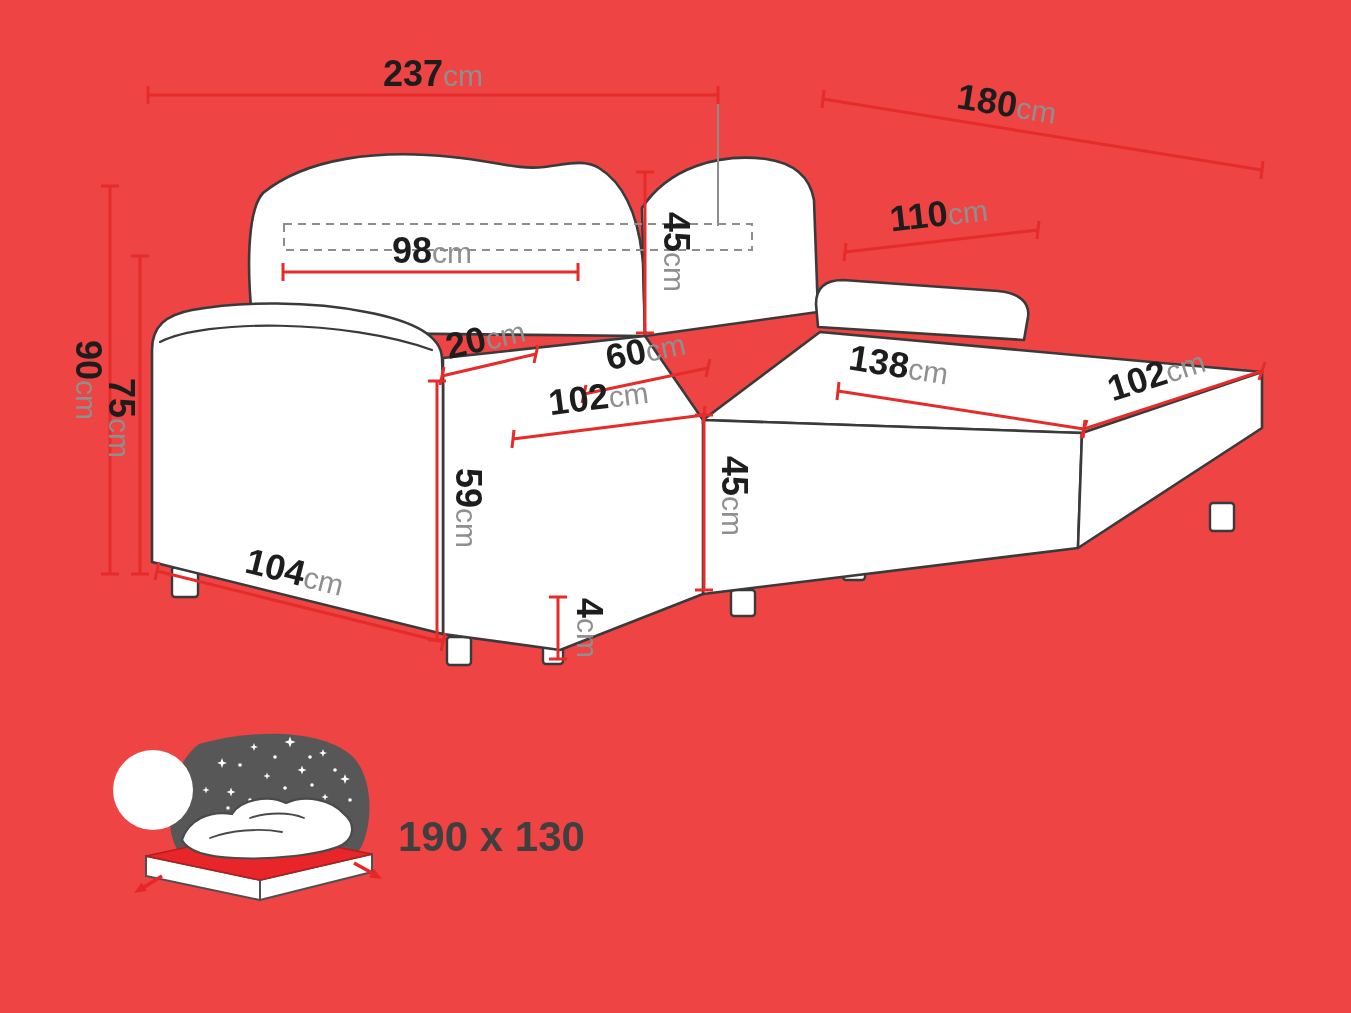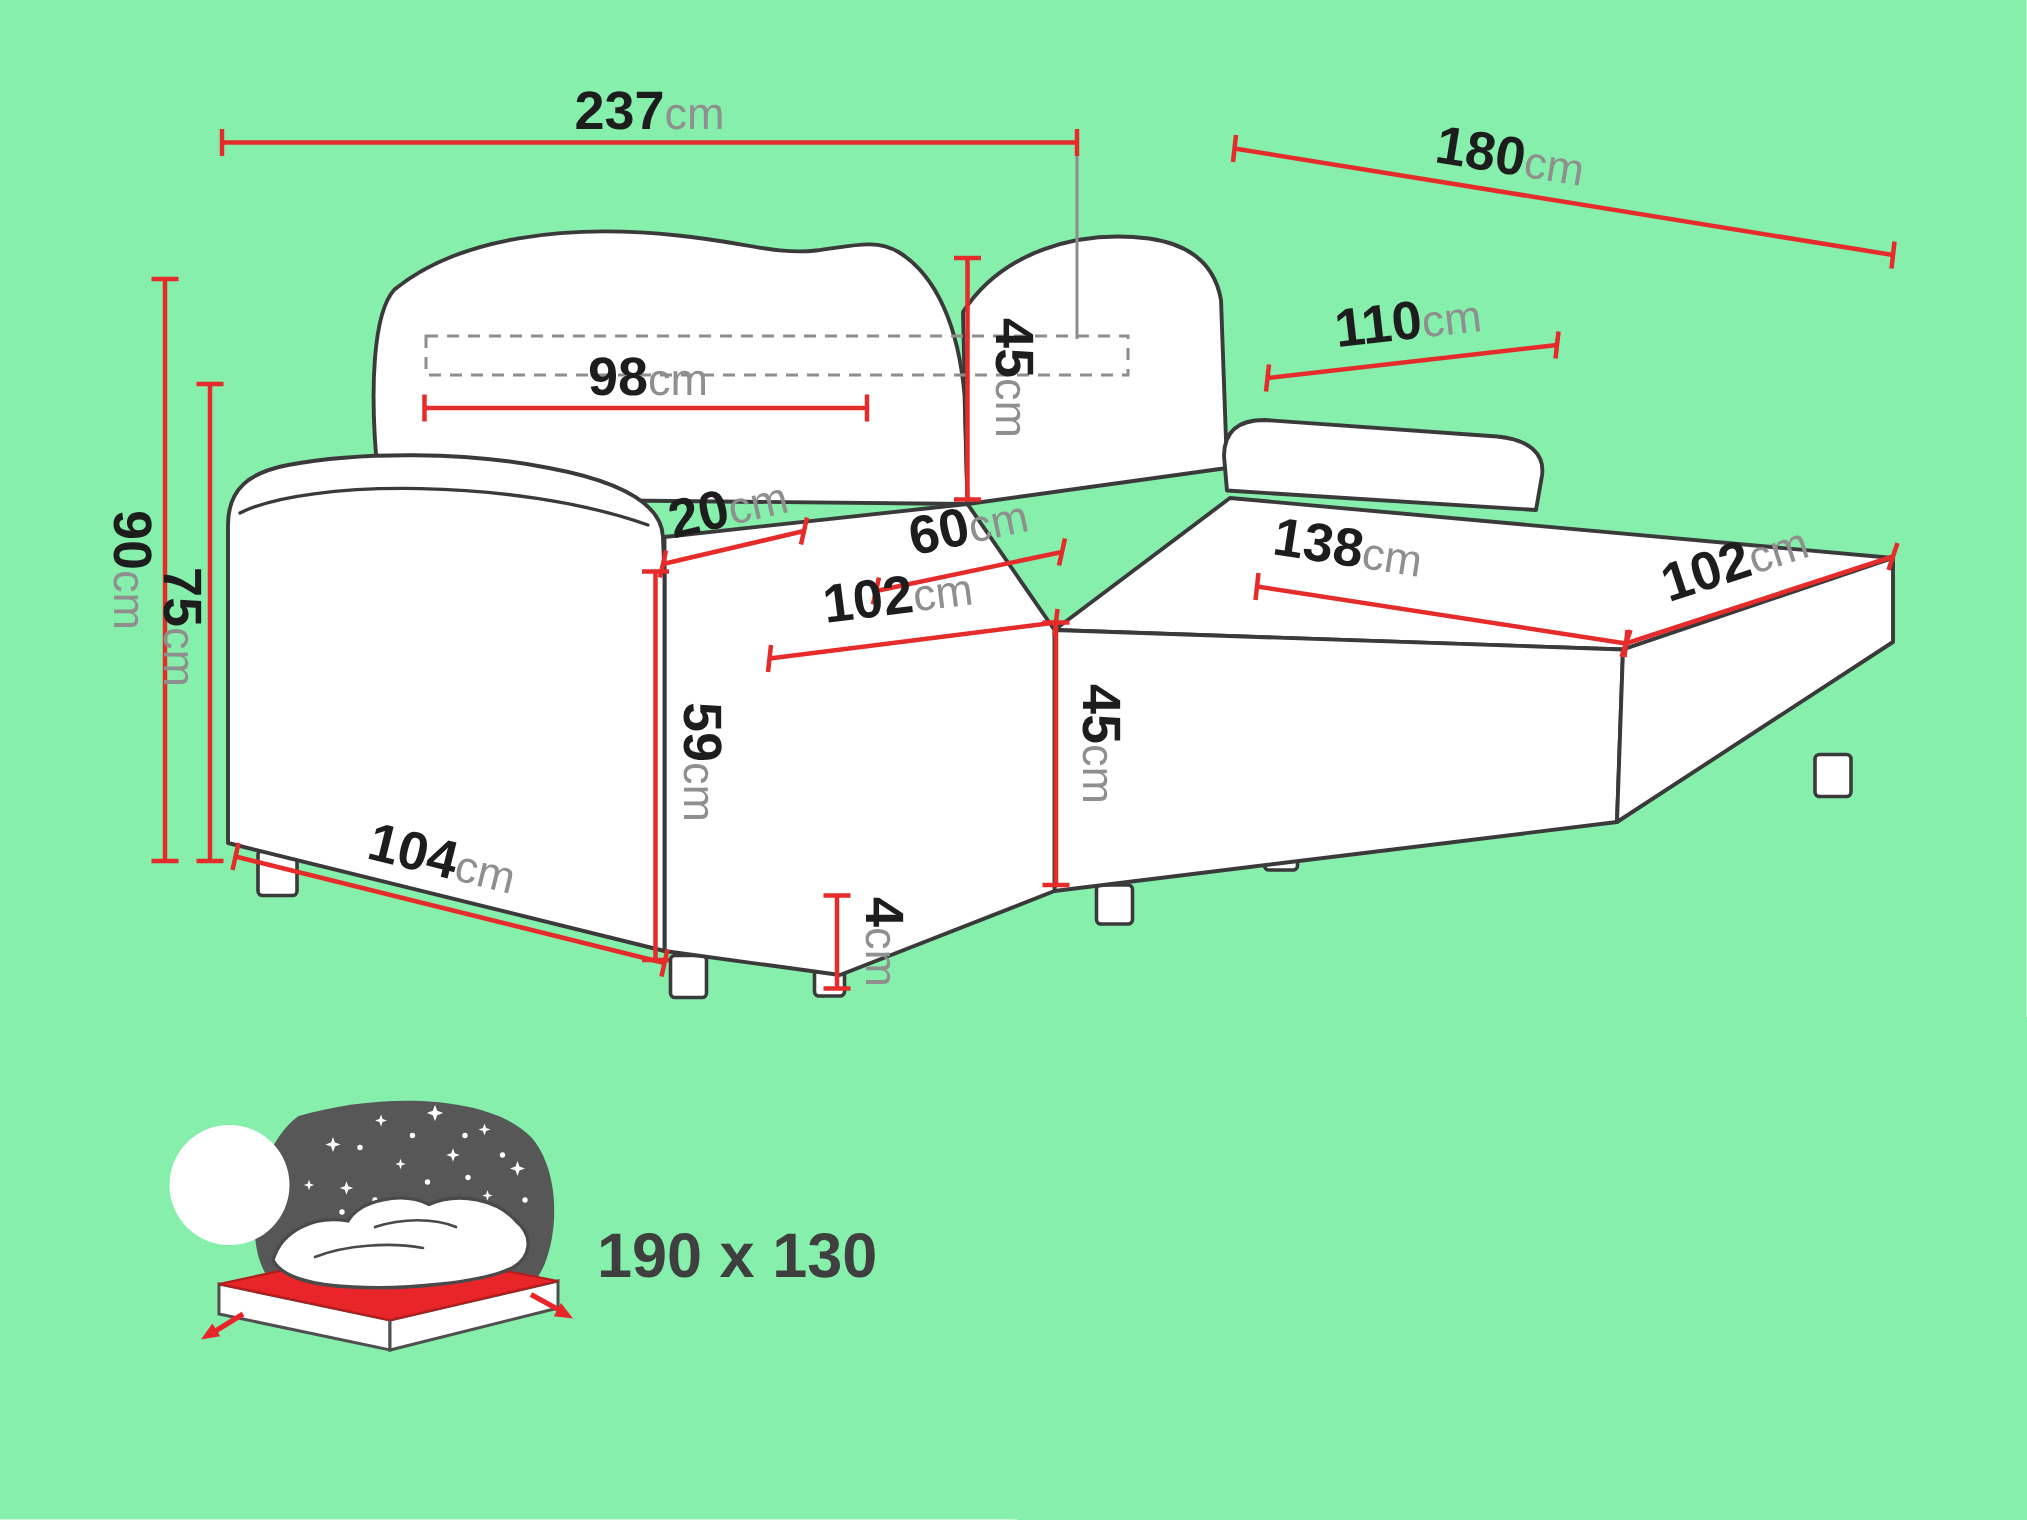--- a/index.html
+++ b/index.html
@@ -1,16 +1,16 @@
 <!DOCTYPE html>
 <html><head>
 <meta charset="utf-8">
 <style>
   html,body{margin:0;padding:0;background:#ffffff;}
-  .stage{position:relative;width:1351px;height:1013px;background:#86efac;overflow:hidden;
+  .stage{position:relative;width:1351px;height:1013px;background:#ef4444;overflow:hidden;
          font-family:"Liberation Sans", sans-serif;}
   svg text{text-anchor:middle;}
   .num{font-family:"Liberation Sans",sans-serif;font-weight:700;font-size:36px;fill:#1d1d1d;}
   .unit{font-family:"Liberation Sans",sans-serif;font-weight:400;font-size:30px;fill:#8f8f8f;}
   .dim{stroke:#e62b2b;stroke-width:3;fill:none;}
   .tick{stroke:#e62b2b;stroke-width:3;}
   .outline{fill:#ffffff;stroke:#3a3a3a;stroke-width:2.6;stroke-linejoin:round;stroke-linecap:round;}
   .detail{fill:none;stroke:#3a3a3a;stroke-width:2.2;stroke-linecap:round;}
   .dashed{fill:none;stroke:#8d8d8d;stroke-width:2;stroke-dasharray:8 6;}
   .ext{stroke:#8d8d8d;stroke-width:2;}

